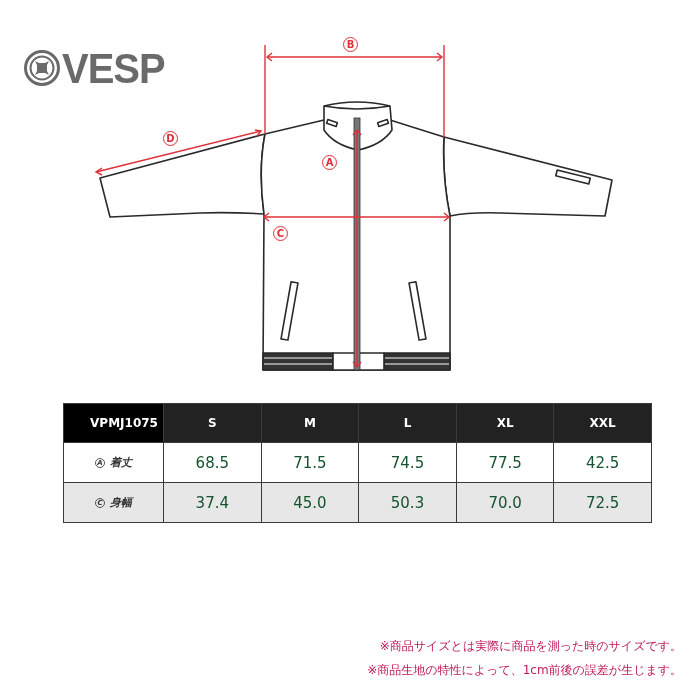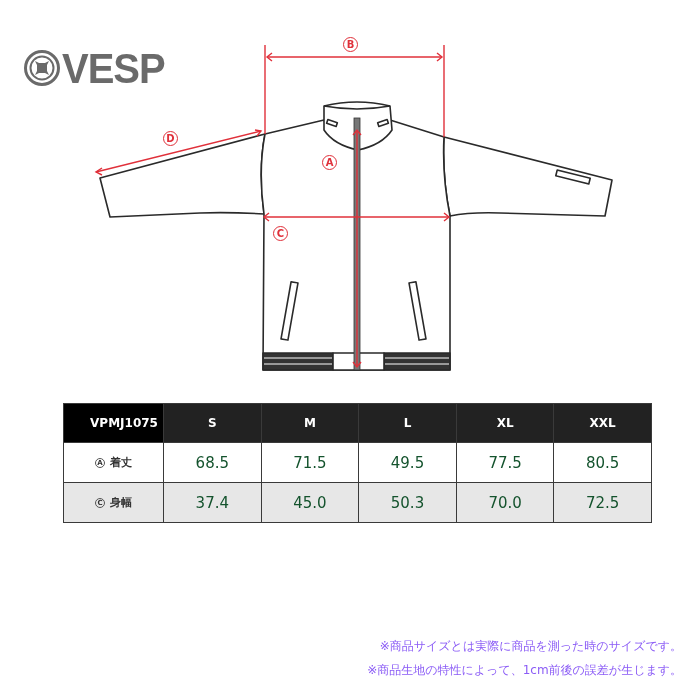--- a/index.html
+++ b/index.html
@@ -8,23 +8,23 @@
   .logo-mark { width:36px; height:36px; }
   .logo-text { font-family:"Liberation Sans", sans-serif; font-weight:bold; font-size:40px; color:#6a6a6a; letter-spacing:-1px; margin-left:2px; line-height:36px; transform:scaleY(1.05); }
   .diagram { position:absolute; left:0; top:0; width:700px; height:390px; }
   .marker { position:absolute; font-family:"DejaVu Sans", sans-serif; font-size:10px; font-weight:bold; color:#e0303a; width:15px; height:15px; border:1.5px solid #e0303a; border-radius:50%; display:flex; align-items:center; justify-content:center; line-height:1; background:#fff; }
   table.size-table { position:absolute; left:63px; top:403px; width:589px; border-collapse:collapse; }
   table.size-table th, table.size-table td { border:1.5px solid #3a3a3a; text-align:center; }
   table.size-table thead th { background:#222222; color:#ffffff; height:39px; font-family:"DejaVu Sans", sans-serif; font-size:12px; font-weight:bold; }
   table.size-table thead th.model { background:#000000; width:100px;padding-left:21px; }
   table.size-table tbody td { height:40px; font-family:"DejaVu Sans", sans-serif; font-size:15px; color:#14532d; }
   table.size-table tbody tr:nth-child(even) td { background:#e7e7e7; }
-  table.size-table tbody td.label { font-size:11px; font-weight:bold; color:#333; }
+  table.size-table tbody td.label { font-size:11px; font-weight:bold; color:#333;font-style:italic; }
   .circ { display:inline-block; width:10px; height:10px; border:1px solid #555; border-radius:50%; font-size:7px; line-height:9px; text-align:center; vertical-align:middle; margin-right:5px; font-weight:bold; }
-  .notes { position:absolute; right:18px; top:634px; text-align:right; font-family:"DejaVu Sans", sans-serif; font-size:12px; color:#8b5cf6; line-height:24px; }
+  .notes { position:absolute; right:18px; top:634px; text-align:right; font-family:"DejaVu Sans", sans-serif; font-size:12px; color:#be185d; line-height:24px; }
 </style>
 </head>
 <body>
 
 <div class="logo">
   <svg class="logo-mark" viewBox="0 0 36 36">
     <circle cx="18" cy="18" r="16.5" fill="none" stroke="#6a6a6a" stroke-width="3"></circle>
     <circle cx="18" cy="18" r="11.5" fill="none" stroke="#6a6a6a" stroke-width="2"></circle>
     <path d="M11 11 L15 13 L21 13 L25 11 L23 15 L23 21 L25 25 L21 23 L15 23 L11 25 L13 21 L13 15 Z" fill="#6a6a6a"></path>
   </svg>
@@ -101,23 +101,23 @@
       <th>L</th>
       <th>XL</th>
       <th>XXL</th>
     </tr>
   </thead>
   <tbody>
     <tr>
       <td class="label"><span class="circ">A</span><span>着丈</span></td>
       <td>68.5</td>
       <td>71.5</td>
-      <td>49.5</td>
+      <td>74.5</td>
       <td>77.5</td>
-      <td>80.5</td>
+      <td>42.5</td>
     </tr>
     <tr>
       <td class="label"><span class="circ">C</span><span>身幅</span></td>
       <td>37.4</td>
       <td>45.0</td>
       <td>50.3</td>
       <td>70.0</td>
       <td>72.5</td>
     </tr>
   </tbody>

